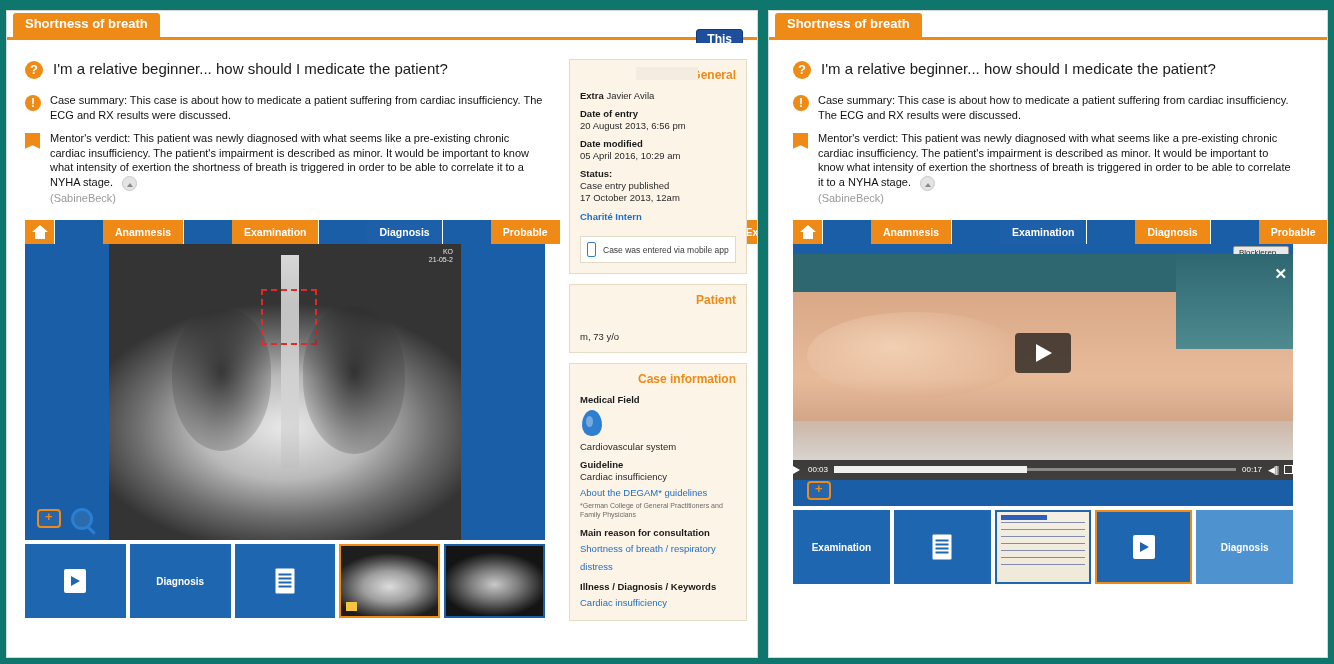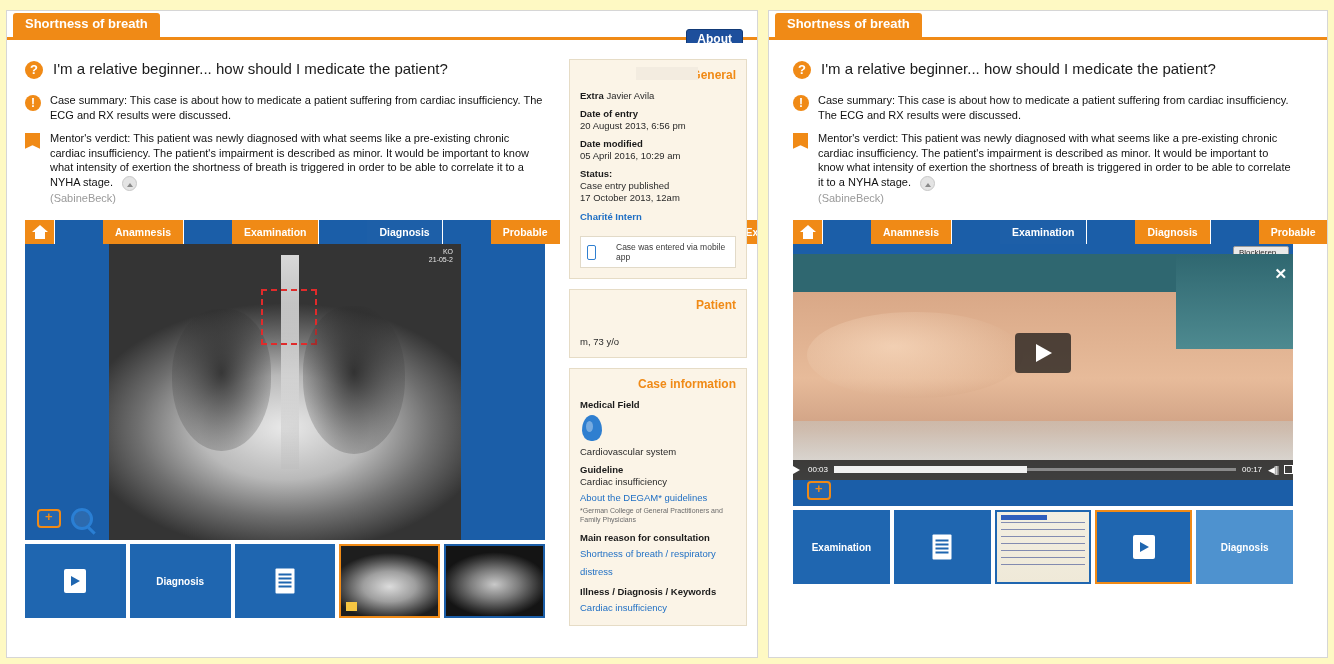--- a/index.html
+++ b/index.html
@@ -6,21 +6,21 @@
   html, body {
     margin: 0; padding: 0;
     width: 1334px; height: 664px;
     background: #ffffff;
     font-family: "Liberation Sans", sans-serif;
     overflow: hidden;
   }
   .stage {
     position: relative;
     width: 1334px; height: 664px;
-    background: #fef9c3;
+    background: #0f766e;
   }
 
   
   .panel {
     position: absolute;
     top: 10px;
     background: #ffffff;
     border: 1px solid #d6d6d6;
     overflow: hidden;
   }
@@ -563,21 +563,21 @@
   .link.bold { font-weight: bold; }
   .tiny-note {
     font-size: 7px;
     color: #6b6b6b;
     line-height: 1.25;
     margin-top: 2px;
   }
   .mobile-row {
     display: flex;
     align-items: center;
-    gap: 20px;
+    gap: 7px;
     margin-top: 12px;
     background: #ffffff;
     border: 1px solid #e2dac8;
     padding: 5px 6px;
   }
   .phone-icon {
     width: 9px; height: 15px;
     border: 1.6px solid #2f7fd0;
     border-radius: 2px;
     flex: 0 0 auto;
@@ -605,21 +605,21 @@
 </head>
 <body>
 
 <div class="stage">
 
   <div class="panel panel-left">
 
     <div class="titlebar">
       <div class="title-tab">Shortness of breath</div>
       <div class="title-underline"></div>
-      <div class="back-btn">About</div>
+      <div class="back-btn">This</div>
     </div>
 
     <div class="body-area">
 
       <div class="content-col">
 
         <div class="q-row">
           <div class="q-icon">?</div>
           <div class="q-text">I'm a relative beginner... how should I medicate the patient?</div>
         </div>

